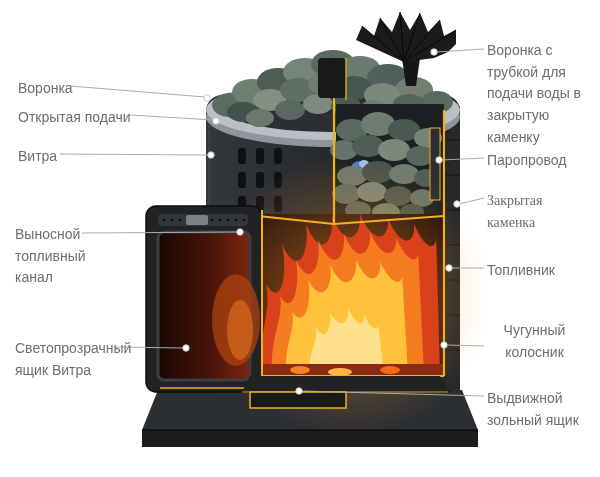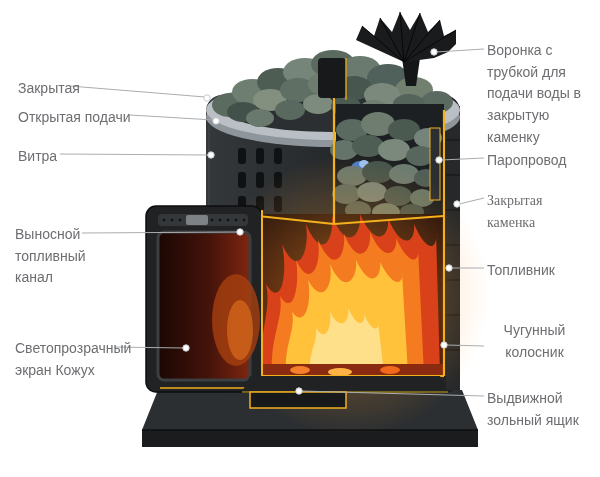--- a/index.html
+++ b/index.html
@@ -223,25 +223,25 @@
         <circle cx="186" cy="348" r="3.2"></circle>
       <circle cx="434" cy="52" r="3.2"></circle>
         <circle cx="439" cy="160" r="3.2"></circle>
         <circle cx="457" cy="204" r="3.2"></circle>
       <circle cx="449" cy="268" r="3.2"></circle>
         <circle cx="444" cy="345" r="3.2"></circle>
         <circle cx="299" cy="391" r="3.2"></circle>
     </g>
   </svg>
 
-  <div class="label l" style="left:18px;top:78px;width:90px;">Закрытая</div>
+  <div class="label l" style="left:18px;top:78px;width:90px;">Воронка</div>
   <div class="label l" style="left:18px;top:107px;width:120px;">Открытая подачи</div>
   <div class="label l" style="left:18px;top:146px;width:80px;">Витра</div>
   <div class="label l" style="left:15px;top:224px;width:80px;">Выносной топливный канал</div>
-  <div class="label l" style="left:15px;top:338px;width:112px;">Светопрозрачный экран Кожух</div>
+  <div class="label l" style="left:15px;top:338px;width:112px;">Светопрозрачный ящик Витра</div>
 
   <div class="label l" style="left:487px;top:40px;width:104px;">Воронка с трубкой для подачи воды в закрытую каменку</div>
   <div class="label l" style="left:487px;top:150px;width:104px;">Паропровод</div>
   <div class="label l" style="left:487px;top:190px;width:85px;font-family:Liberation Serif, serif;">Закрытая каменка</div>
   <div class="label l" style="left:487px;top:260px;width:104px;">Топливник</div>
   <div class="label l" style="left:487px;top:320px;width:95px;text-align:center;">Чугунный колосник</div>
   <div class="label l" style="left:487px;top:388px;width:104px;">Выдвижной зольный ящик</div>
 
 </div>
 

